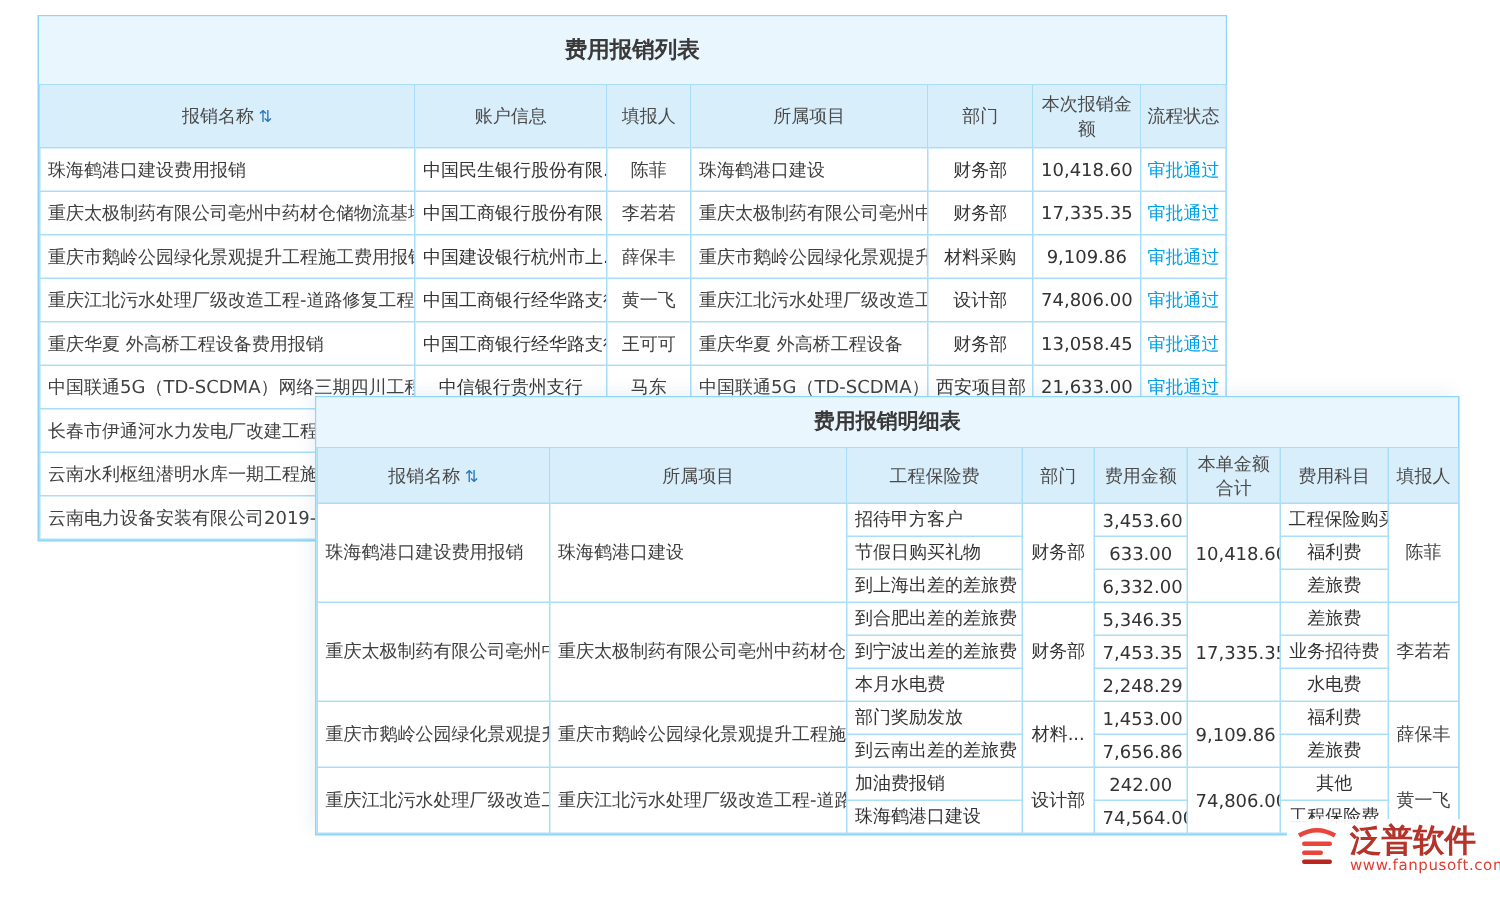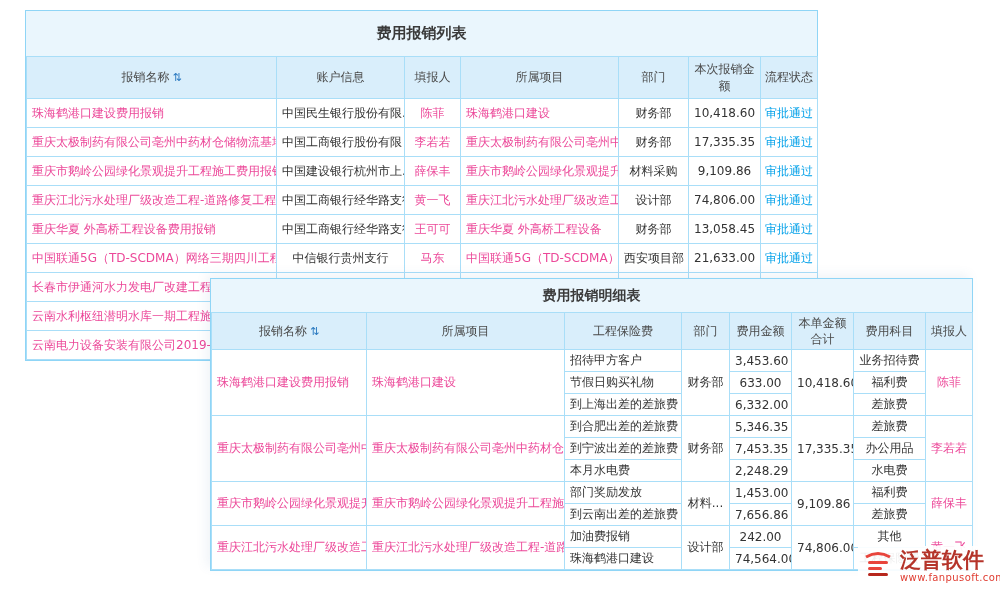--- a/index.html
+++ b/index.html
@@ -5,39 +5,39 @@
   html,body{margin:0;padding:0;}
   body{
     width:1000px;height:600px;background:#fff;
     font-family:"DejaVu Sans","Liberation Sans",sans-serif;
     overflow:hidden;
   }
   .page{position:relative;width:1000px;height:600px;background:#fff;overflow:hidden;}
 
   .panel{position:absolute;background:#fff;border:1px solid #8fd5f6;}
   .list-panel{left:25px;top:10px;width:791px;z-index:1;}
-  .detail-panel{left:210px;top:278px;width:761px;z-index:10;
+  .detail-panel{left:210px;top:264px;width:761px;z-index:10;
     box-shadow:-4px -4px 10px rgba(60,120,160,0.08);}
 
   .panel-title{background:#eaf6fd;text-align:center;font-weight:bold;color:#3a3a3a;}
   .list-panel .panel-title{height:45px;line-height:45px;font-size:15px;}
   .detail-panel .panel-title{height:33px;line-height:33px;font-size:14px;}
 
   table{width:100%;border-collapse:collapse;table-layout:fixed;}
   th,td{border:1px solid #a9def8;overflow:hidden;}
   th{background:#d9eefb;color:#4a4a4a;font-weight:normal;text-align:center;
      font-size:12px;padding:0 4px;white-space:normal;line-height:1.35;}
   td{font-size:12px;color:#333;white-space:nowrap;padding:0 5px;}
 
   .list-panel th{height:41px;}
   .list-panel td{height:28px;}
   .detail-panel th{height:36px;}
   .detail-panel td{height:21px;}
 
-  .blue{color:#ec4899;}
+  .blue{color:#404040;}
   .status{color:#00a0e9;padding:0 2px;margin-top:32px;}
   .t-left{text-align:left;}
   .t-center{text-align:center;}
   .t-right{text-align:center;}
   .sort-icon{color:#2a79c0;margin-left:3px;font-size:11px;cursor:pointer;}
 
   .logo{position:absolute;left:858px;top:546px;z-index:30;display:flex;
         align-items:center;gap:6px;background:rgba(255,255,255,0.92);padding:2px 4px;}
   .logo-text{display:flex;flex-direction:column;line-height:1.15;}
   .brand{font-size:21px;font-weight:bold;color:#b5342a;
@@ -184,21 +184,21 @@
           </tr>
         </thead>
       <tbody>
           <tr>
             <td class="t-left blue" rowspan="3">珠海鹤港口建设费用报销</td>
             <td class="t-left blue" rowspan="3">珠海鹤港口建设</td>
             <td class="t-left">招待甲方客户</td>
             <td class="t-center" rowspan="3">财务部</td>
             <td class="t-right">3,453.60</td>
             <td class="t-right" rowspan="3">10,418.60</td>
-            <td class="t-center">业务招待费</td>
+            <td class="t-center">工程保险购买</td>
             <td class="t-center blue" rowspan="3">陈菲</td>
           </tr>
           <tr>
             <td class="t-left">节假日购买礼物</td>
             <td class="t-right">633.00</td>
             <td class="t-center">福利费</td>
           </tr>
           <tr>
             <td class="t-left">到上海出差的差旅费</td>
             <td class="t-right">6,332.00</td>
@@ -210,21 +210,21 @@
             <td class="t-left">到合肥出差的差旅费</td>
             <td class="t-center" rowspan="3">财务部</td>
             <td class="t-right">5,346.35</td>
             <td class="t-right" rowspan="3">17,335.35</td>
             <td class="t-center">差旅费</td>
             <td class="t-center blue" rowspan="3">李若若</td>
           </tr>
           <tr>
             <td class="t-left">到宁波出差的差旅费</td>
             <td class="t-right">7,453.35</td>
-            <td class="t-center">办公用品</td>
+            <td class="t-center">业务招待费</td>
           </tr>
           <tr>
             <td class="t-left">本月水电费</td>
             <td class="t-right">2,248.29</td>
             <td class="t-center">水电费</td>
           </tr>
           <tr>
             <td class="t-left blue" rowspan="2">重庆市鹅岭公园绿化景观提升工程</td>
             <td class="t-left blue" rowspan="2">重庆市鹅岭公园绿化景观提升工程施工</td>
             <td class="t-left">部门奖励发放</td>

